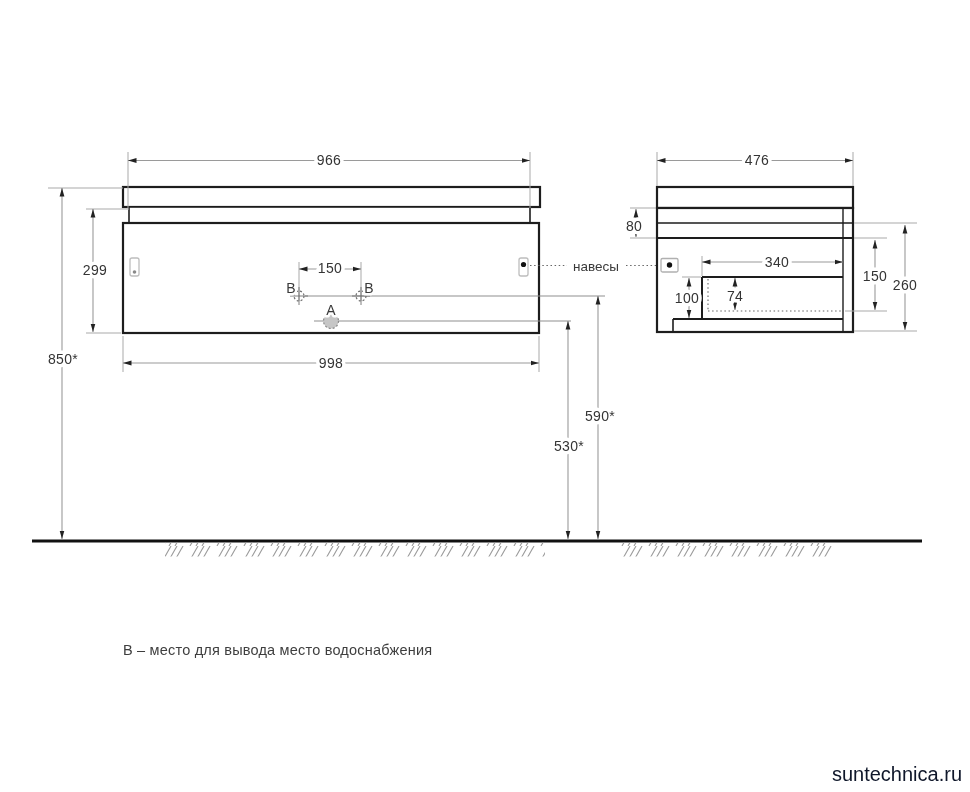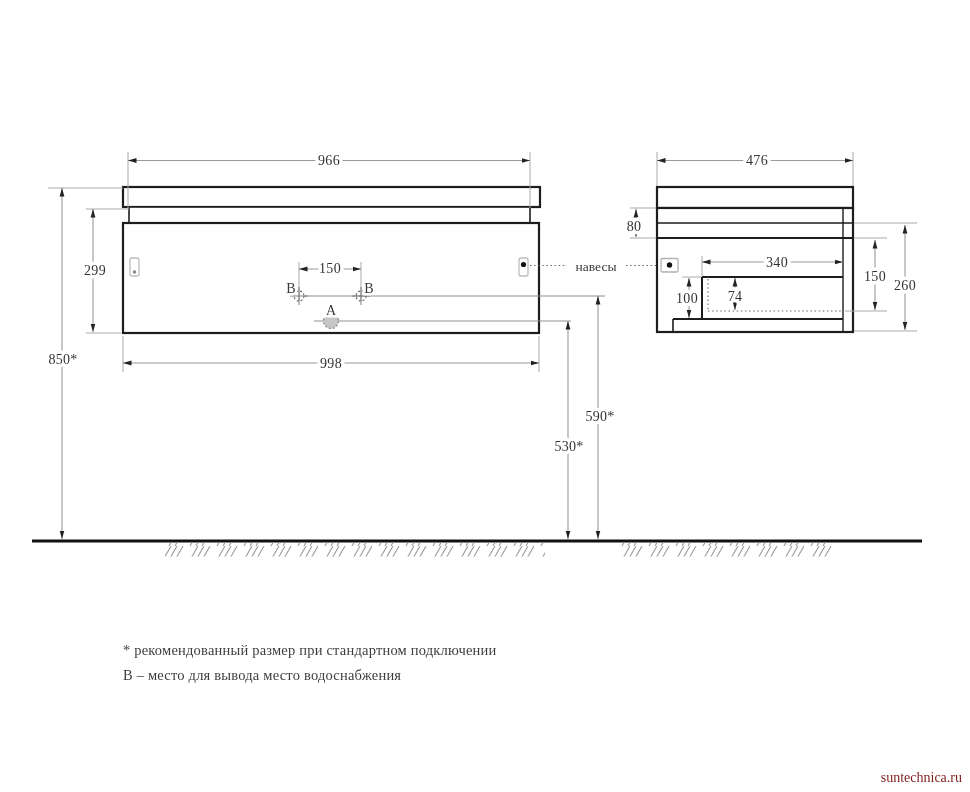--- a/index.html
+++ b/index.html
@@ -1,32 +1,32 @@
 <!DOCTYPE html>
 <html><head>
 <meta charset="utf-8">
 <style>
   html,body{margin:0;padding:0;background:#ffffff;}
   .page{position:relative;width:970px;height:792px;background:#ffffff;overflow:hidden;
-        font-family:Liberation Serif, serif;}
+        font-family:Liberation Sans, sans-serif;}
   svg{position:absolute;left:0;top:0;}
   .outline{stroke:#1d1d1d;fill:none;}
   .shape{fill:#ffffff;stroke:#1d1d1d;}
   .dim{stroke:#9a9a9a;stroke-width:1.1;fill:none;}
   .ext{stroke:#a9a9a9;stroke-width:1;fill:none;}
   .leader{stroke:#8f8f8f;stroke-width:1;fill:none;}
   .dotted{stroke:#666;stroke-width:1.1;fill:none;stroke-dasharray:1.5 2.6;}
   .dimtext{font-size:14px;fill:#343434;letter-spacing:.3px;
            paint-order:stroke fill;stroke:#ffffff;stroke-width:7px;stroke-linejoin:round;
            text-anchor:middle;}
   .pointtext{font-size:14px;fill:#3a3a3a;text-anchor:middle;
            paint-order:stroke fill;stroke:#ffffff;stroke-width:5px;stroke-linejoin:round;}
   .notes{position:absolute;left:123px;top:638px;font-size:14.5px;line-height:24.5px;
          color:#3e3e3e;letter-spacing:.2px;}
-  .watermark{position:absolute;right:8px;bottom:6px;font-size:14px;color:#7f1d1d;}
+  .watermark{position:absolute;right:8px;bottom:6px;font-size:20px;color:#0f172a;}
 </style>
 </head>
 <body>
 
 <div class="page">
 
 <svg width="970" height="600" viewBox="0 0 970 600">
   <defs>
     <marker id="arr" markerUnits="userSpaceOnUse" markerWidth="9" markerHeight="6" refX="8.5" refY="3" orient="auto-start-reverse">
       <path d="M8.5,3 L0,0.6 L0,5.4 Z" fill="#222"></path>
@@ -152,19 +152,18 @@
   </g>
 
   <g>
     <line x1="32" y1="541" x2="922" y2="541" stroke="#111" stroke-width="3"></line>
     <rect x="165" y="542.5" width="380" height="14" fill="url(#hatch)"></rect>
     <rect x="618" y="542.5" width="217" height="14" fill="url(#hatch)"></rect>
   </g>
 </svg>
 
 <div class="notes">
-  <div>* рекомендованный размер при стандартном подключении</div>
   <div>В – место для вывода место водоснабжения</div>
 </div>
 
 <div class="watermark">suntechnica.ru</div>
 
 </div>
 
 </body></html>

